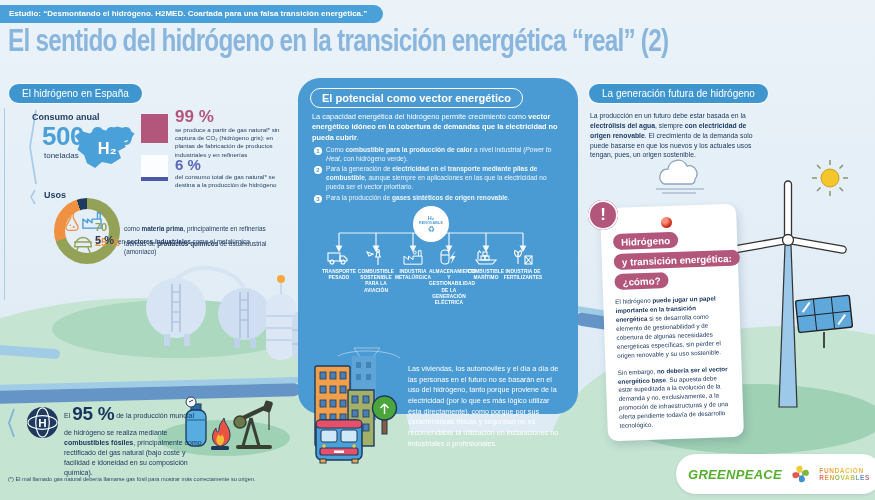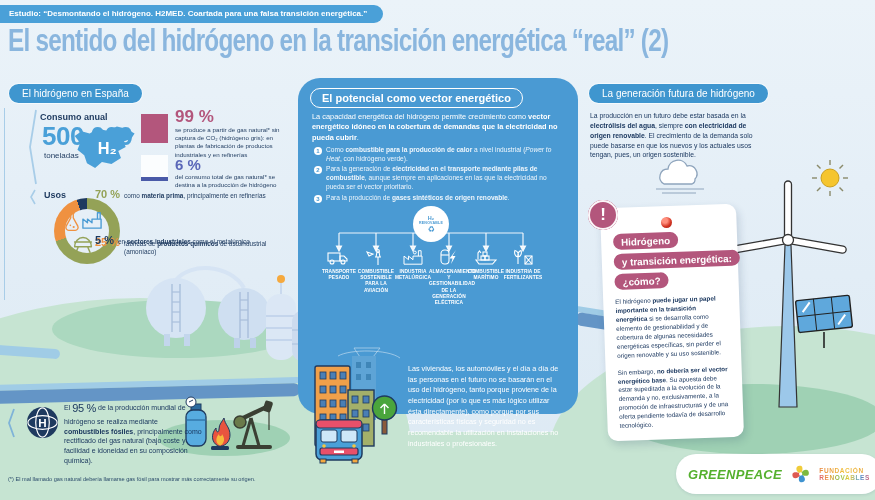--- a/index.html
+++ b/index.html
@@ -53,21 +53,21 @@
   .donut{position:absolute;left:54px;top:198px;width:66px;height:66px;border-radius:50%;z-index:6;
          background:conic-gradient(from 0deg,#94a257 0 70%,#ef9140 70% 95%,#1e3a5f 95% 100%);}
   .donut-hole{position:absolute;left:11px;top:11px;width:44px;height:44px;border-radius:50%;background:#e6eff7;}
   .donut-ico{position:absolute;}
   .usos-row{position:absolute;left:95px;width:196px;display:flex;align-items:baseline;gap:4px;z-index:6;}
   .usos-row .pv{font-size:11px;font-weight:800;white-space:nowrap;}
   .usos-row .pt{font-size:6.4px;line-height:1.25;color:#1e3a5f;}
   .c-olive{color:#94a257;} .c-orange{color:#ef9140;} .c-navy{color:#1e3a5f;}
   .globe{position:absolute;left:26px;top:406px;z-index:6;}
   .t95{position:absolute;left:64px;top:401px;width:138px;font-size:7px;line-height:1.42;color:#17345c;z-index:6;}
-  .t95 .big{font-size:11px;font-weight:400;vertical-align:-2px;letter-spacing:-.3px;}
+  .t95 .big{font-size:19px;font-weight:700;vertical-align:-2px;letter-spacing:-.3px;}
   .footnote{position:absolute;left:8px;top:476px;font-size:5.6px;color:#2a4a6a;z-index:6;}
 
   
   .panel{position:absolute;left:298px;top:78px;width:280px;height:336px;background:#4a9ad3;border-radius:22px;z-index:5;}
   .pill-outline{position:absolute;left:12px;top:10px;border:1.5px solid #fff;border-radius:13px;
                 color:#fff;font-weight:700;font-size:11px;padding:3px 11px;white-space:nowrap;}
   .p-intro{position:absolute;left:14px;top:34px;width:252px;font-size:7.4px;line-height:1.4;color:#fff;margin:0;}
   .plist{position:absolute;left:16px;top:68px;width:248px;}
   .plist .li{display:flex;gap:4px;margin-bottom:2px;}
   .plist .num{flex:none;width:8px;height:8px;border-radius:50%;background:#fff;color:#4a9ad3;
@@ -189,21 +189,21 @@
 
   <div class="ribbon"><span>Estudio: “Desmontando el hidrógeno. H2MED. Coartada para una falsa transición energética.”</span></div>
   <h1 class="title">El sentido del hidrógeno en la transición energética “real” (2)</h1>
 
   <div class="pill-blue" style="left:8px;top:83px;">El hidrógeno en España</div>
   <div class="vline"></div>
   <svg class="bracket" style="left:29px;top:109px;" width="8" height="76">
     <polyline points="7,1 1,38 7,75" stroke="#a8cde8" stroke-width="1.8" fill="none"></polyline>
   </svg>
 
-  <div class="lbl" style="left:40px;top:112px;">Consumo anual</div>
+  <div class="lbl" style="left:32px;top:112px;">Consumo anual</div>
   <div class="big-number">500.000</div>
   <div class="unit">toneladas</div>
 
   <svg class="spain" width="68" height="70" viewBox="0 0 100 92">
     <path d="M4,30 L14,23 L26,26 L38,19 L52,22 L66,16 L80,19 L92,26 L87,34 L76,38 L79,46 L68,52 L72,62 L58,71 L44,68 L34,77 L22,70 L18,58 L8,50 L12,40 Z" fill="#4aa0d8"></path>
     <text x="38" y="56" font-size="24" font-weight="bold" fill="#fff">H₂</text>
   </svg>
 
   <div class="sq sq99"></div>
   <div class="v99">99 %</div>
@@ -226,21 +226,21 @@
         <circle cx="14" cy="19" r="1.3" fill="#ef9140"></circle>
     </svg>
     <svg class="donut-ico" style="left:26px;top:12px;" width="24" height="20" viewBox="0 0 26 22">
       <path d="M3,20 V10 l5,4 v-4 l5,4 v-4 h10 v10 z M19,10 V3 h3 v7" stroke="#4a9bd4" stroke-width="1.5" fill="none" stroke-linejoin="round"></path>
     </svg>
     <svg class="donut-ico" style="left:16px;top:32px;" width="26" height="26" viewBox="0 0 28 28">
       <path d="M5,18 a9,10 0 1 1 18,0 M5,18 h18 M9,18 l-2.5,6 M19,18 l2.5,6 M5,13 h18" stroke="#94a257" stroke-width="1.6" fill="none" stroke-linecap="round"></path>
     </svg>
   </div>
 
-  <div class="usos-row" style="top:188px;">
+  <div class="usos-row" style="top:221px;">
     <span class="pv c-olive">70 %</span>
     <span class="pt"><span>como </span><span style="font-weight: 800;">materia prima</span><span>, principalmente en refinerías</span></span>
   </div>
   <div class="usos-row" style="top:236px;">
     <span class="pv c-orange">25 %</span>
     <span class="pt"><span>fábricas de </span><span style="font-weight: 800;">productos químicos</span><span> de uso industrial (amoníaco)</span></span>
   </div>
   <div class="usos-row" style="top:234px;">
     <span class="pv c-navy">5 %</span>
     <span class="pt"><span>en </span><span style="font-weight: 800;">sectores industriales</span><span> como el metalúrgico</span></span>

